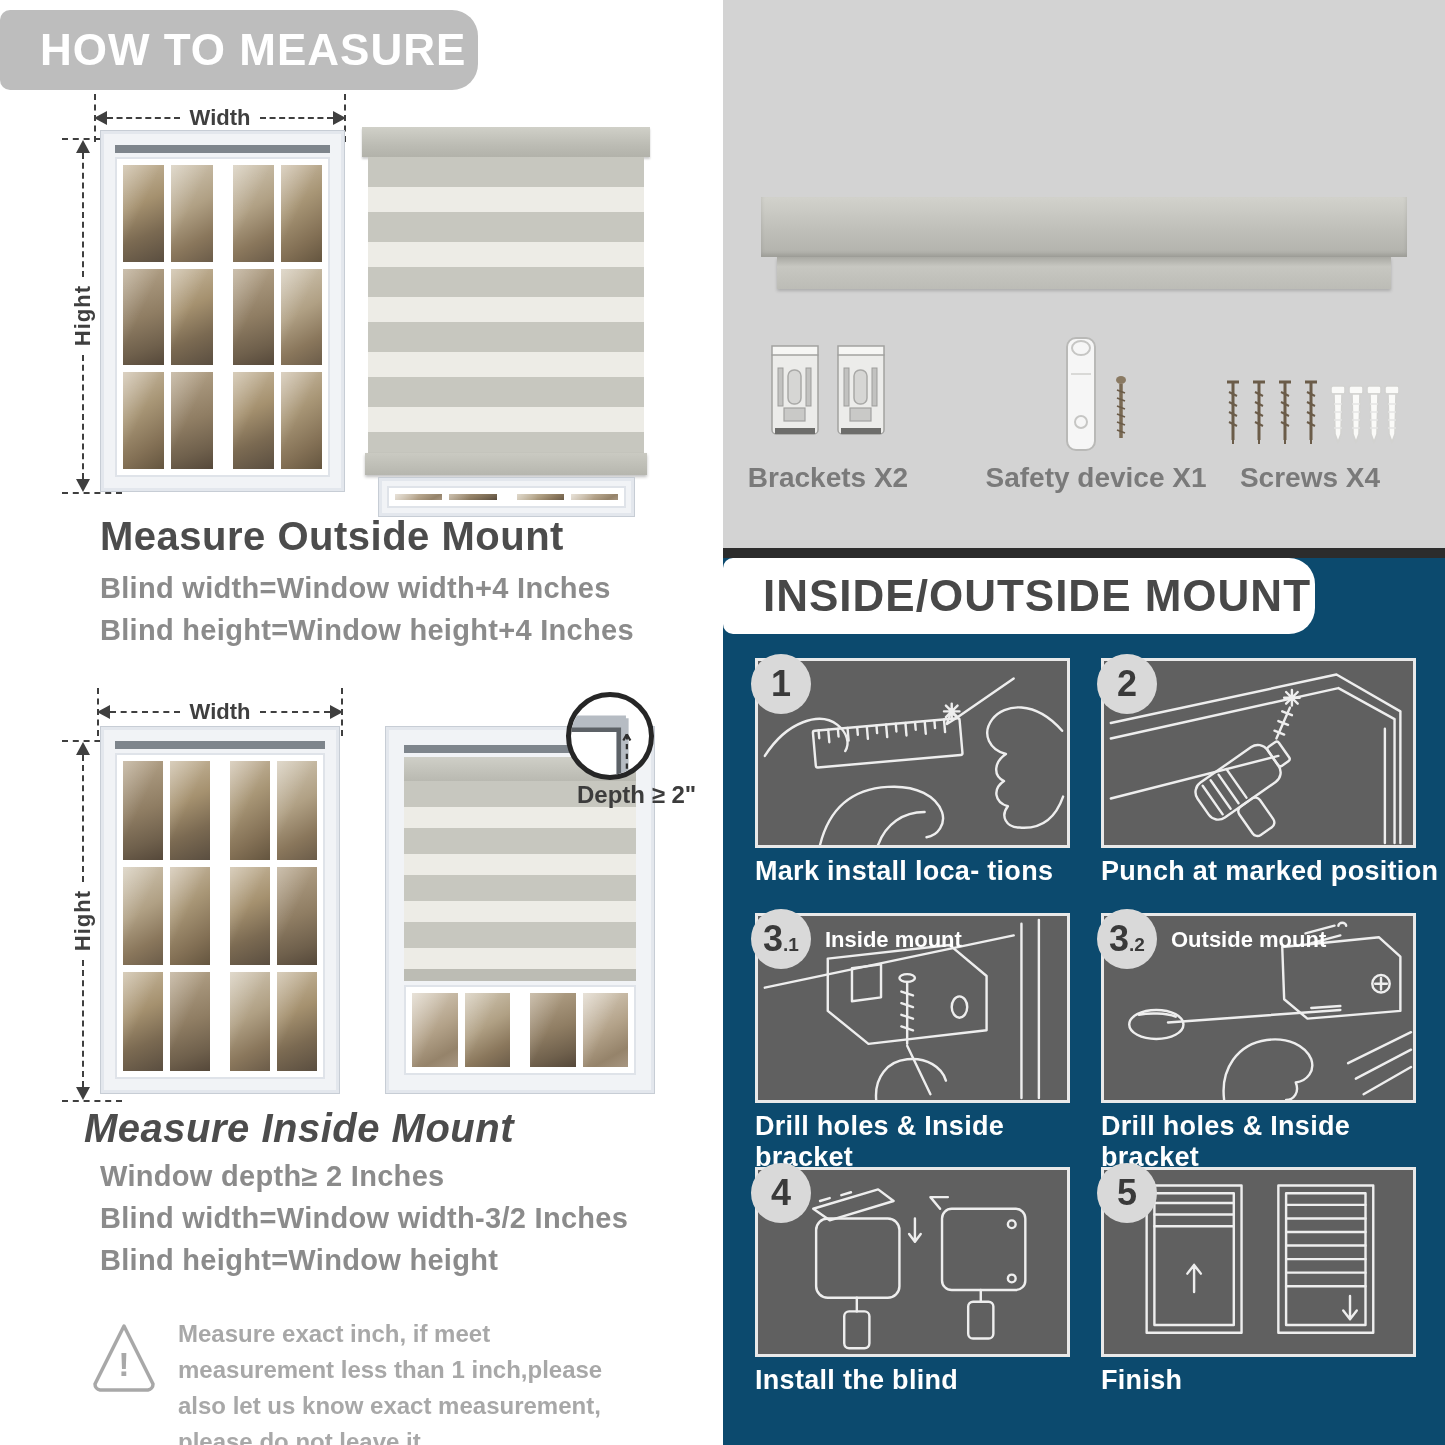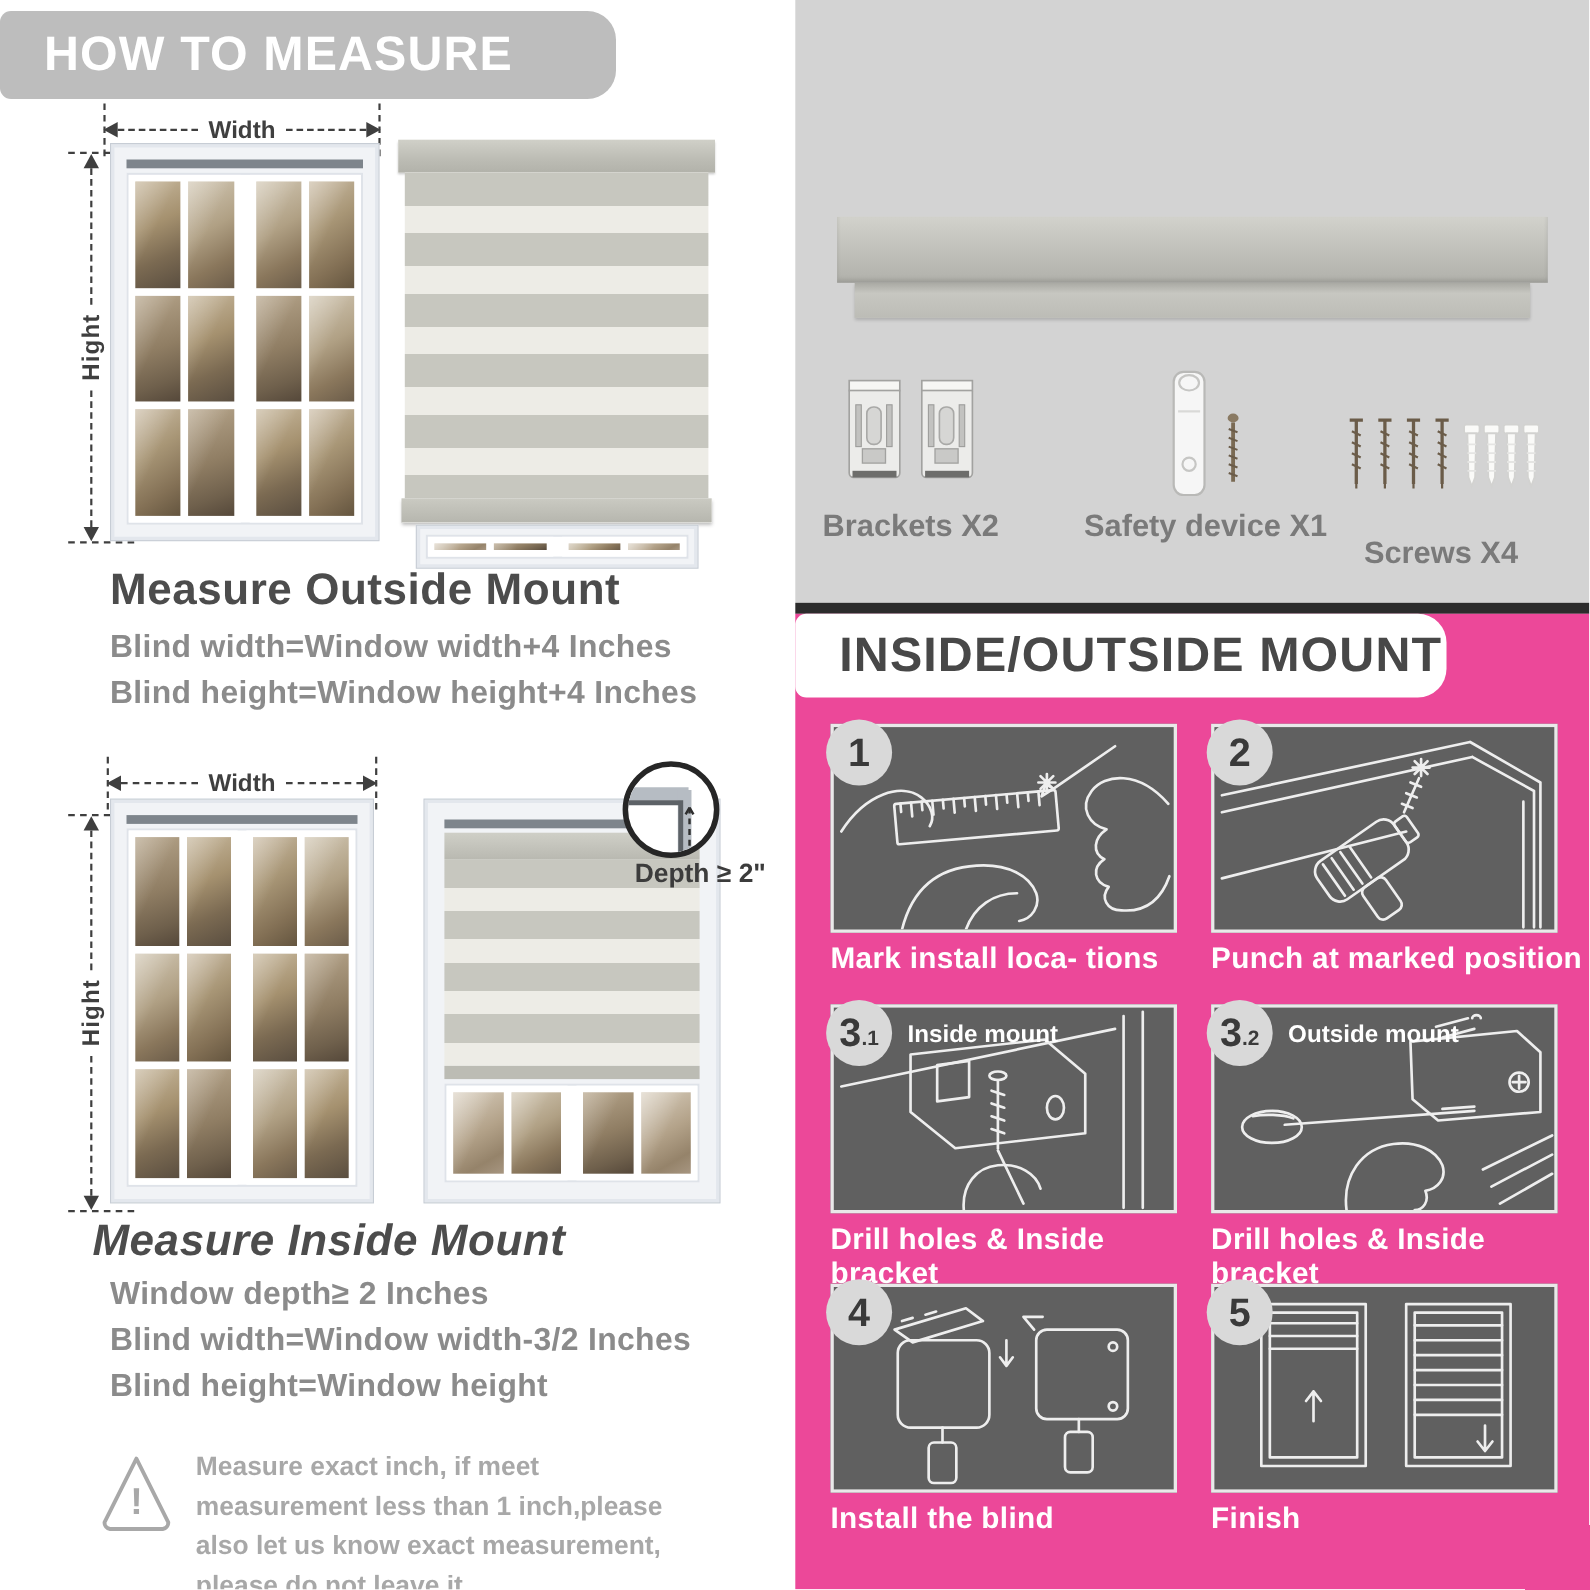--- a/index.html
+++ b/index.html
@@ -78,41 +78,41 @@
   .prod-cassette { position:absolute; left:38px; top:197px; width:646px; height:60px;
     background:linear-gradient(180deg,#d2d2cc,#bfbfb9 55%,#b1b1ab);
     box-shadow: inset 0 -3px 4px rgba(0,0,0,.12); }
   .prod-under { position:absolute; left:54px; top:257px; width:614px; height:32px;
     background:linear-gradient(180deg,#a9a9a3,#c7c7c1 30%,#bcbcb6);
     box-shadow:0 2px 3px rgba(0,0,0,.18); }
   .part-label { position:absolute; text-align:center; font-weight:bold; color:#7a7a7a; font-size:28px; }
   .part-icon { position:absolute; }
 
   .divider { position:absolute; left:0; top:548px; width:722px; height:10px; background:#2c2c2c; }
-  .dark-panel { position:absolute; left:0; top:558px; width:722px; height:887px; background:#ec4899; }
+  .dark-panel { position:absolute; left:0; top:558px; width:722px; height:887px; background:#0c4a6e; }
   .iom-text { color:#484848; font-size:44px; }
 
   .panel { position:absolute; width:315px; height:190px; border:3px solid #e9e9e9; background:#606060; overflow:hidden; }
   .badge { position:absolute; left:-6px; top:-6px; width:60px; height:60px; border-radius:50%;
            background:#d9d9d9; display:flex; align-items:center; justify-content:center;
            color:#3a3a3a; font-weight:bold; }
   .badge .n { font-size:36px; }
   .badge .sub { font-size:19px; margin-top:12px; }
   .tag { position:absolute; left:70px; top:14px; color:#ffffff; font-weight:bold; font-size:22px; }
   .caption { position:absolute; color:#ffffff; font-weight:bold; font-size:27px; letter-spacing:0.3px; width:340px; }
   .art { position:absolute; left:0; top:0; width:100%; height:100%; }
   .art path, .art line, .art rect, .art circle, .art ellipse, .art polyline
     { fill:none; stroke:#eeeeee; stroke-width:2.5; stroke-linecap:round; stroke-linejoin:round; }
 </style>
 </head>
 <body>
 
 <div class="page">
 
-  <div class="ribbon gray" style="top:10px;width:560px;height:80px;font-size:44px;">
+  <div class="ribbon gray" style="top:10px;width:478px;height:80px;font-size:44px;">
     <span>HOW TO MEASURE</span>
   </div>
 
   <div class="dim-h" style="left:94px;top:106px;width:252px;">
     <div class="ah left"></div>
     <div class="seg"></div>
     <span class="hlabel">Width</span>
     <div class="seg"></div>
     <div class="ah right"></div>
     <div class="tickv l"></div>
@@ -329,21 +329,21 @@
             <path d="M3,8 h8 l-1,40 l-3,8 l-3,-8 z"></path>
             <path d="M3,18 h8 M3,26 h8 M3,34 h8 M3,42 h8" fill="none" stroke="#e5e5e3"></path>
           </g>
         <g transform="translate(166,8)">
             <rect x="0" y="0" width="14" height="8" rx="2"></rect>
             <path d="M3,8 h8 l-1,40 l-3,8 l-3,-8 z"></path>
             <path d="M3,18 h8 M3,26 h8 M3,34 h8 M3,42 h8" fill="none" stroke="#e5e5e3"></path>
           </g>
       </g>
     </svg>
-    <div class="part-label" style="left:494px;top:462px;width:186px;margin-top:25px;">Screws X4</div>
+    <div class="part-label" style="left:494px;top:462px;width:186px;">Screws X4</div>
 
     <div class="divider"></div>
 
     <div class="dark-panel">
       <div class="ribbon white" style="top:0px;width:592px;height:76px;">
         <span class="iom-text" style="font-weight:bold;letter-spacing:1px;">INSIDE/OUTSIDE MOUNT</span>
       </div>
 
       <div class="panel" style="left:32px;top:100px;">
         <svg class="art" viewBox="0 0 315 190">

